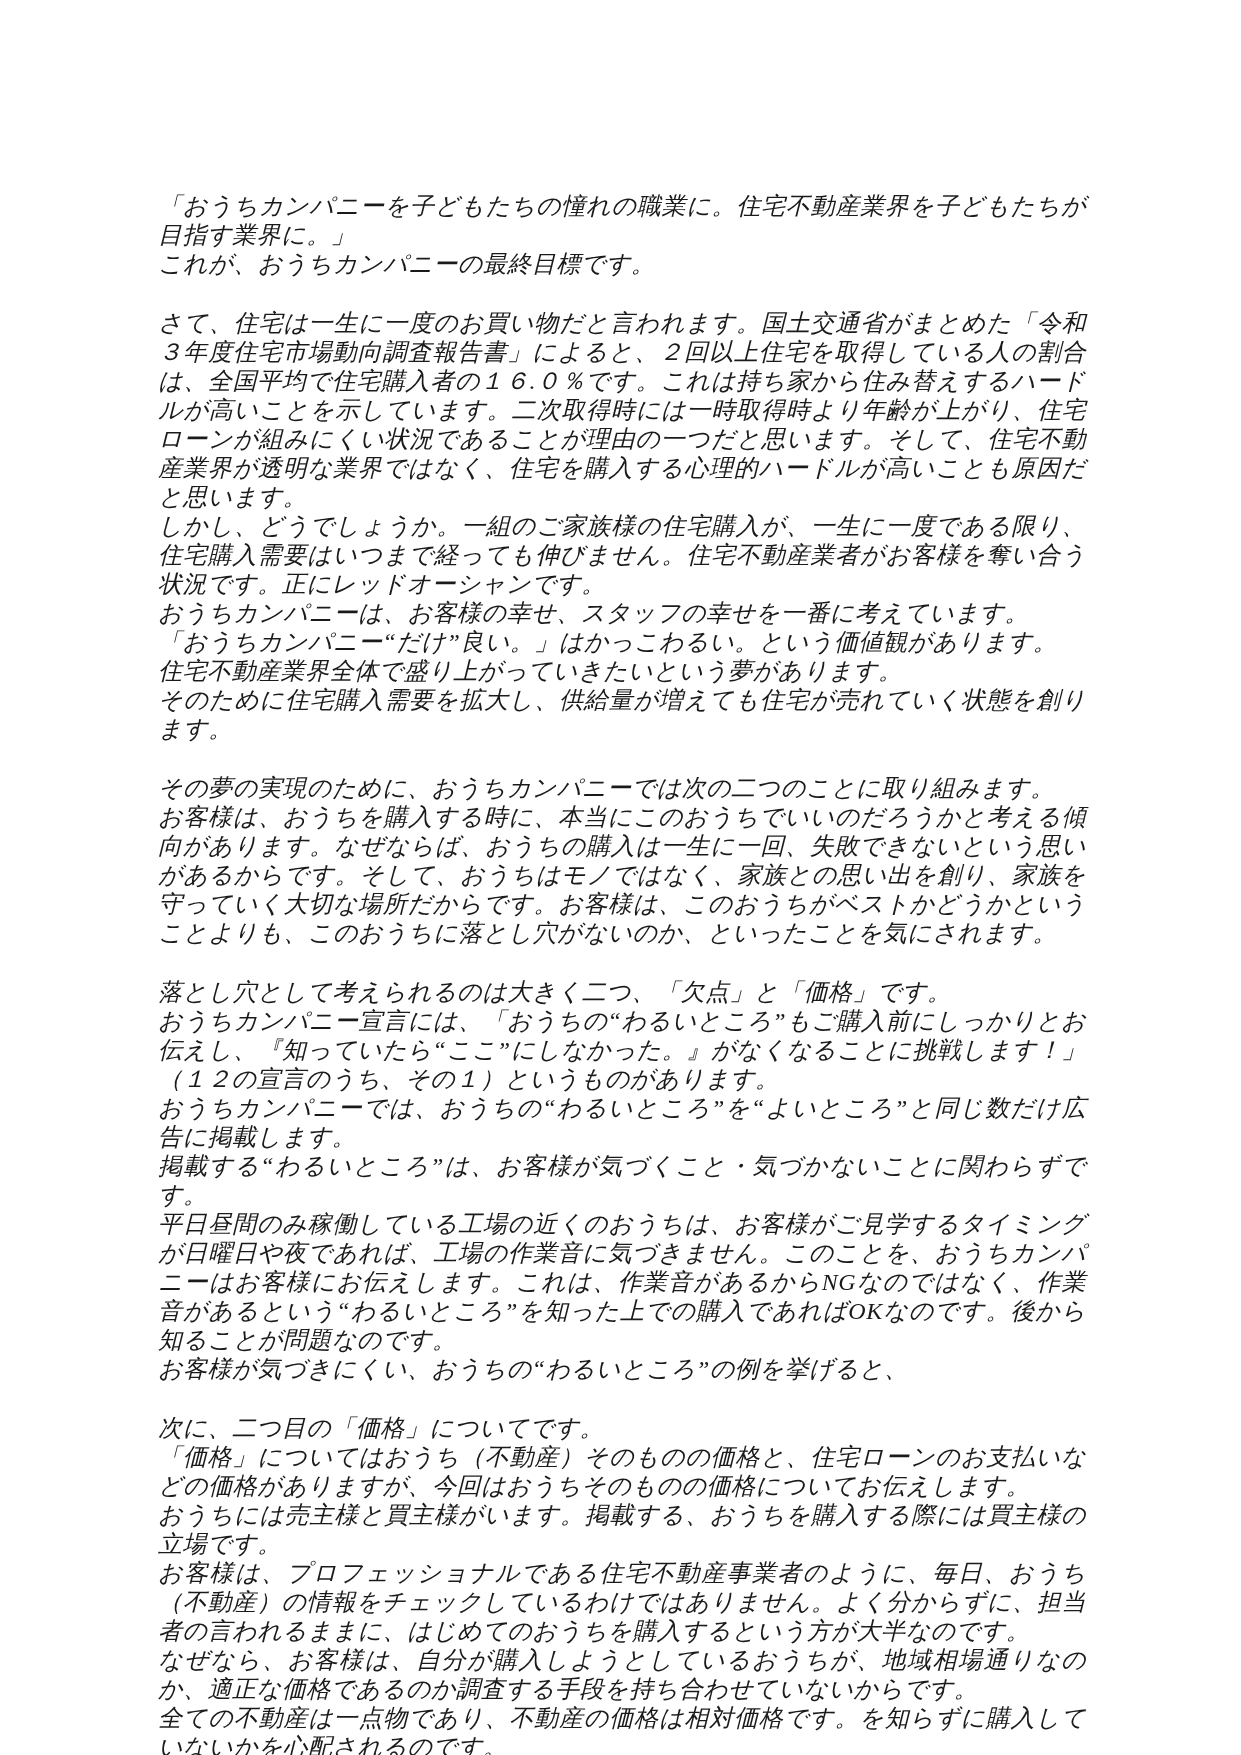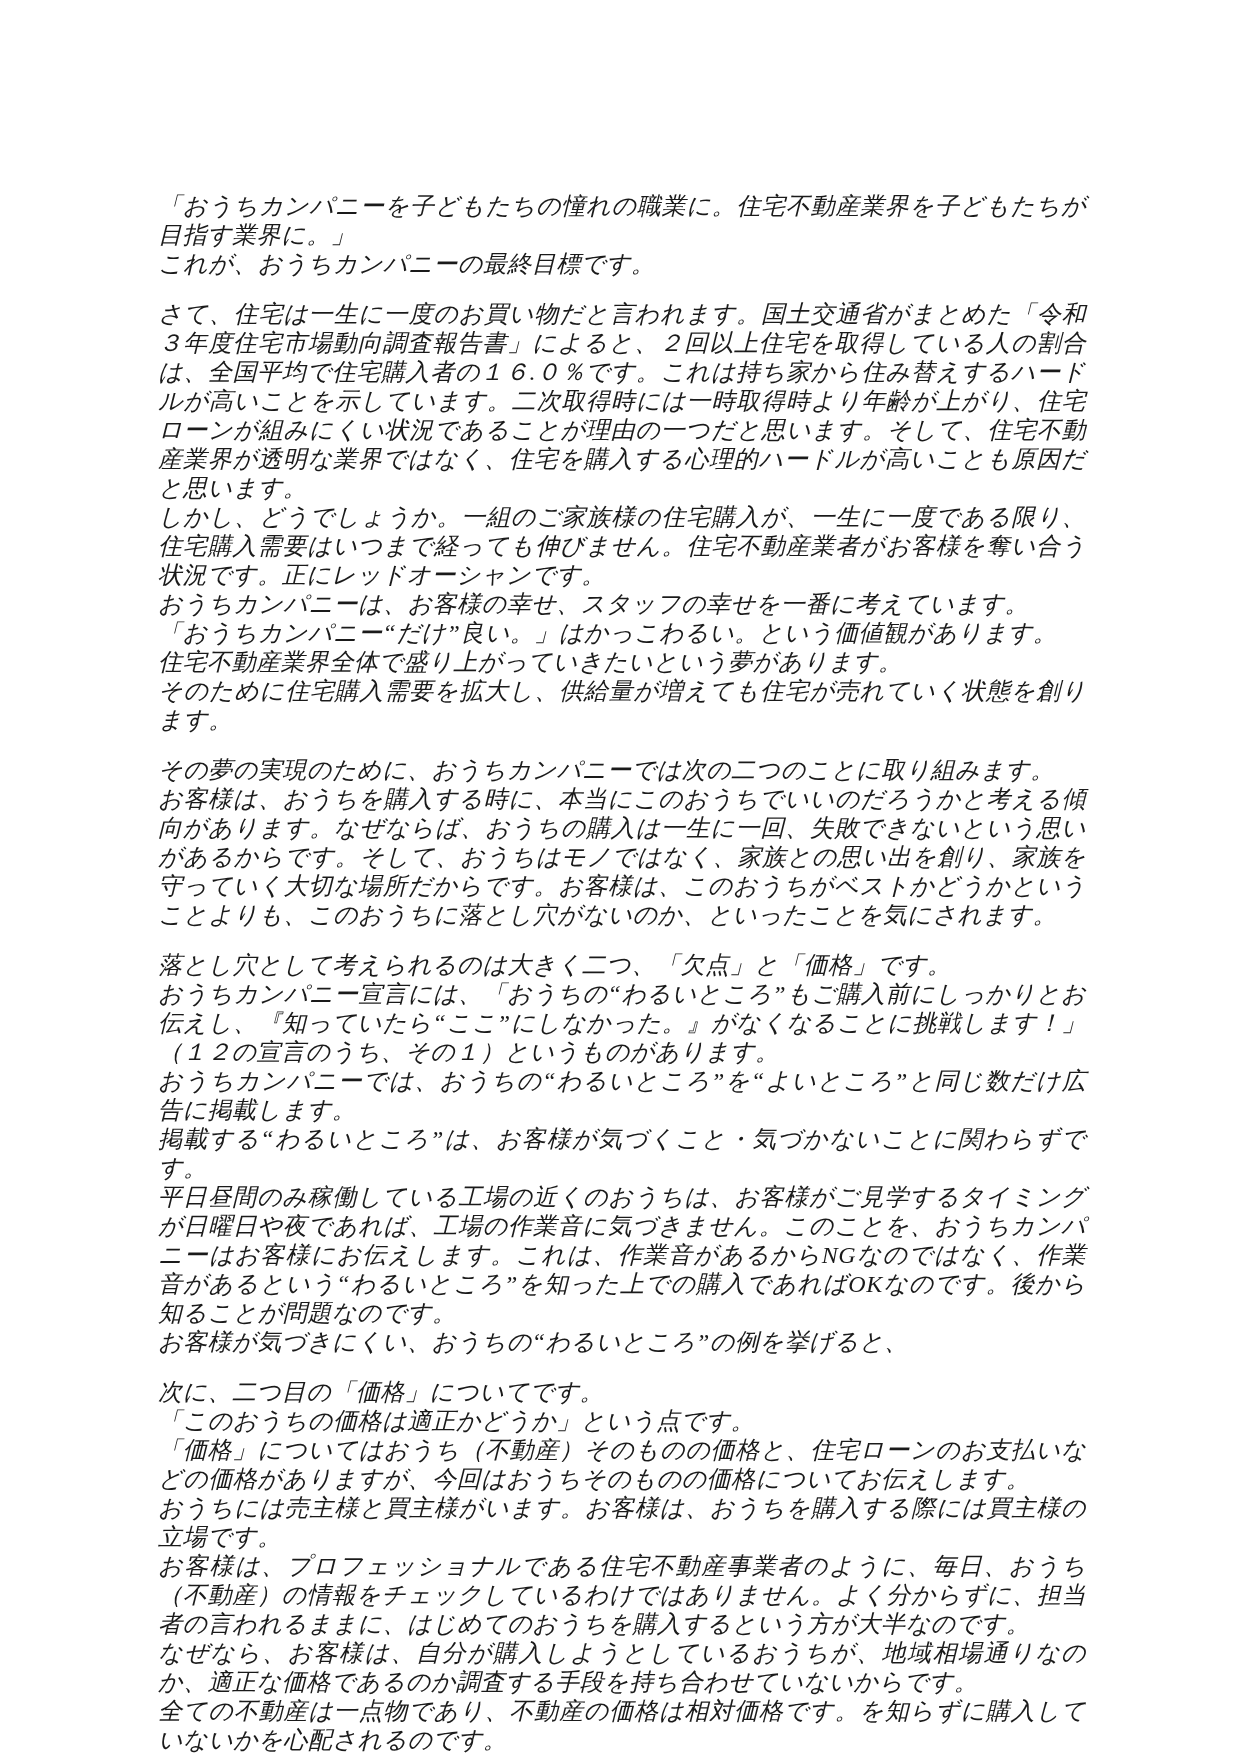--- a/index.html
+++ b/index.html
@@ -26,21 +26,21 @@
     text-align: justify;
     letter-spacing: 0.5px;
     font-style: italic;
   }
   .content section {
     margin: 0;
     padding: 0;
   }
   
   .content section + section {
-    margin-top: 21px;
+    margin-top: 30px;
   }
   .content p {
     margin: 0;
     padding: 0;
     word-break: break-all;
     overflow-wrap: break-word;
   }
 </style>
 </head>
 <body>
@@ -71,22 +71,21 @@
       <p>落とし穴として考えられるのは大きく二つ、「欠点」と「価格」です。</p>
       <p>おうちカンパニー宣言には、「おうちの“わるいところ”もご購入前にしっかりとお伝えし、『知っていたら“ここ”にしなかった。』がなくなることに挑戦します！」（１２の宣言のうち、その１）というものがあります。</p>
       <p>おうちカンパニーでは、おうちの“わるいところ”を“よいところ”と同じ数だけ広告に掲載します。</p>
       <p>掲載する“わるいところ”は、お客様が気づくこと・気づかないことに関わらずです。</p>
       <p>平日昼間のみ稼働している工場の近くのおうちは、お客様がご見学するタイミングが日曜日や夜であれば、工場の作業音に気づきません。このことを、おうちカンパニーはお客様にお伝えします。これは、作業音があるからNGなのではなく、作業音があるという“わるいところ”を知った上での購入であればOKなのです。後から知ることが問題なのです。</p>
       <p>お客様が気づきにくい、おうちの“わるいところ”の例を挙げると、</p>
     </section>
 
     <section>
       <p>次に、二つ目の「価格」についてです。</p>
-      <p>「このおうちの価格は適正かどうか」という点です。</p>
       <p>「価格」についてはおうち（不動産）そのものの価格と、住宅ローンのお支払いなどの価格がありますが、今回はおうちそのものの価格についてお伝えします。</p>
-      <p>おうちには売主様と買主様がいます。お客様は、おうちを購入する際には買主様の立場です。</p>
+      <p>おうちには売主様と買主様がいます。掲載する、おうちを購入する際には買主様の立場です。</p>
       <p>お客様は、プロフェッショナルである住宅不動産事業者のように、毎日、おうち（不動産）の情報をチェックしているわけではありません。よく分からずに、担当者の言われるままに、はじめてのおうちを購入するという方が大半なのです。</p>
       <p>なぜなら、お客様は、自分が購入しようとしているおうちが、地域相場通りなのか、適正な価格であるのか調査する手段を持ち合わせていないからです。</p>
       <p>全ての不動産は一点物であり、不動産の価格は相対価格です。を知らずに購入していないかを心配されるのです。</p>
     </section>
 
   </div>
 </div>
 
 </body></html>

